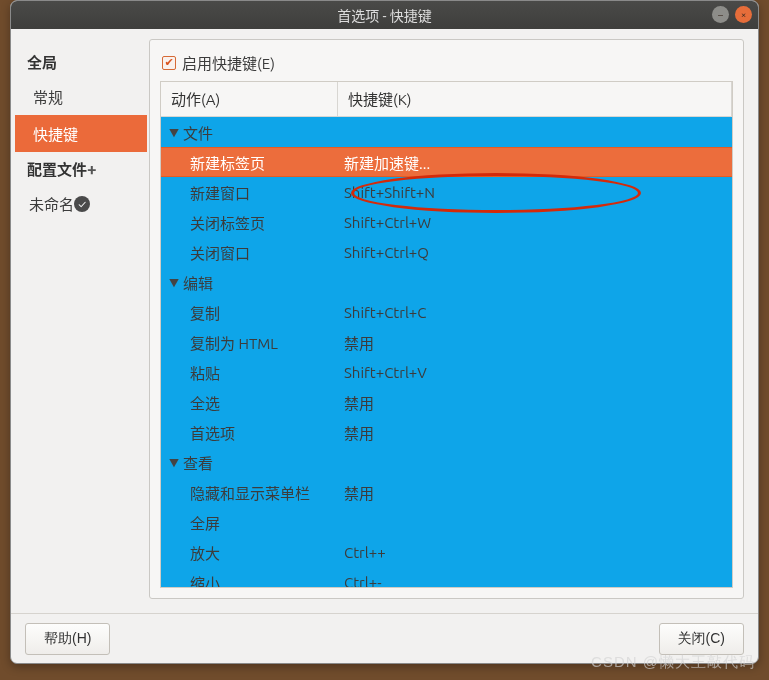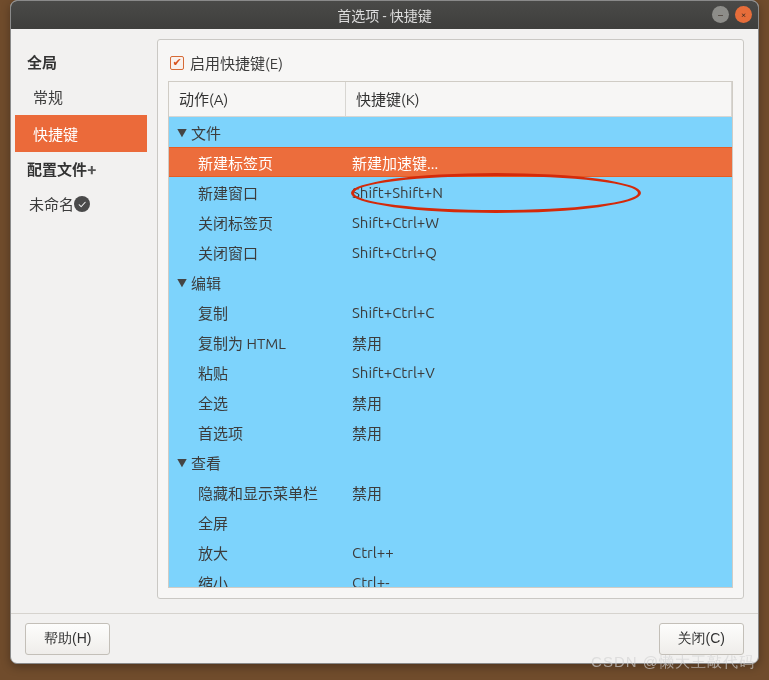--- a/index.html
+++ b/index.html
@@ -38,21 +38,21 @@
   .title-buttons {
     position: absolute;
     right: 6px;
     top: 5px;
     display: flex;
     gap: 6px;
   }
   .tbtn { width: 17px; height: 17px; border-radius: 50%; display:flex; align-items:center; justify-content:center; font-size:10px; color:#3a2a20;}
   .tbtn.min { background: #8d8d89; }
   .tbtn.close { background: #e66d3a; }
-  .content { display: flex; height: 570px; padding: 10px 14px 0 4px; gap: 10px; }
+  .content { display: flex; height: 570px; padding: 10px 14px 0 4px; gap: 2px; }
   .sidebar { width: 132px; padding-top: 6px; }
   .side-h1 { font-weight: bold; padding: 6px 12px; color:#333;}
   .side-item { padding: 8px 18px; cursor: pointer; }
   .side-item.sel { background: #eb6a3a; color: #fff; }
   .side-row { display:flex; align-items:center; justify-content:flex-start; }
   .plus { font-weight:bold; font-size:17px; color:#555;}
   .checkmark {
     display:inline-block; width:16px; height:16px; border-radius:50%;
     background:#4a4a4a; color:#fff; font-size:11px; text-align:center; line-height:16px;
   }
@@ -65,21 +65,21 @@
     display: flex;
     flex-direction: column;
   }
   .enablerow { display:flex; align-items:center; gap:6px; padding:2px 0 8px 2px;}
   .cbx {
     width:14px; height:14px; border:1px solid #d66a36; border-radius:2px;
     background:#f9f1ed; display:flex; align-items:center; justify-content:center;
   }
   .cbx .tick{font-size:11px; color:#d9531e; line-height:1;}
   .table {
-    flex:1; border:1px solid #d0ccc5; background:#7dd3fc; overflow:auto;
+    flex:1; border:1px solid #d0ccc5; background:#0ea5e9; overflow:auto;
   }
   .thead { display:flex; border-bottom:1px solid #d8d6d2; background:#f7f6f5; }
   .th { padding:6px 10px 7px 10px; color:#333; font-size:15px; border-right:1px solid #d8d6d2;}
   .th1 { width:177px; }
   .th2 { flex:1; }
   .trow { display:flex; align-items:center; height:30px; }
   .tcell1 { width:177px; display:flex; align-items:center; padding-left:8px; gap:2px;}
   .tcell2 { flex:1; padding-left:6px; }
   .indent { padding-left:29px !important; }
   .tri { font-size:10px; color:#444; display:inline-block; width:12px;}

